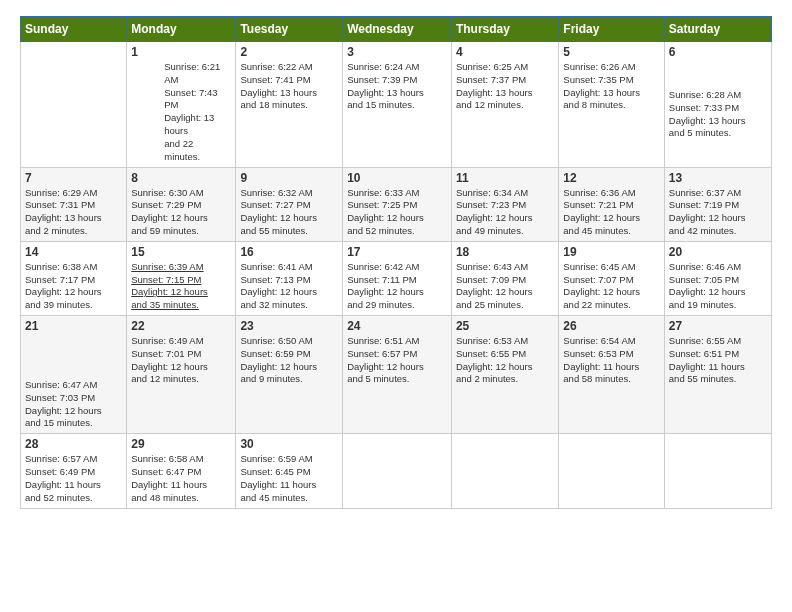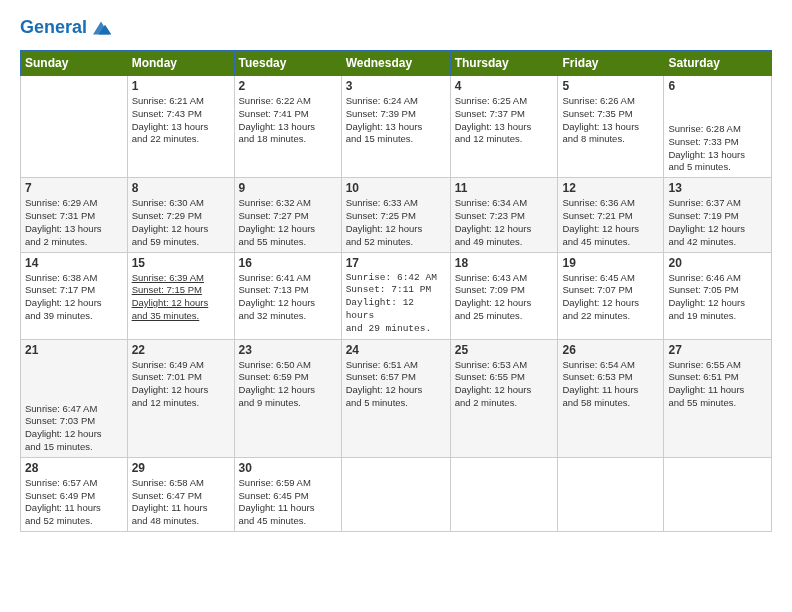--- a/index.html
+++ b/index.html
@@ -91,57 +91,39 @@
       line-height: 1.35;
     }
     .empty-cell {
       background: #f9f9f9;
     }
   </style>
 </head>
 <body>
 
 <div class="page">
-  <div class="header">
-    <div class="logo">
-      <div>
-        <div style="display:flex;align-items:center;">
-          <span class="logo-text"><span>General</span></span>
-          <svg class="logo-icon" viewBox="0 0 30 20">
-            <polygon points="5,18 15,2 25,18" fill="#1a6eb5" opacity="0.85"></polygon>
-            <polygon points="12,18 20,6 28,18" fill="#1a6eb5"></polygon>
-          </svg>
-        </div>
-        <div class="logo-text" style="color:#1a6eb5; font-size:18px;"></div>
-      </div>
-    </div>
-    <div class="title-block">
-      <div class="month-title"></div>
-      <div class="subtitle"></div>
-    </div>
-  </div>
 
   <table class="calendar">
     <thead>
       <tr>
       <th>Sunday</th>
           <th>Monday</th>
           <th>Tuesday</th>
           <th>Wednesday</th>
           <th>Thursday</th>
           <th>Friday</th>
           <th>Saturday</th>
         </tr>
     </thead>
     <tbody id="calendar-body">
     <tr>
           <td class="empty-cell"></td>
           <td>
             <span class="day-num">1</span>
-            <div class="day-info" style="white-space: pre-line;">Sunrise: 6:21 AM
+            <div class="day-info" style="white-space: pre-line; margin-left: 33px;">Sunrise: 6:21 AM
 Sunset: 7:43 PM
 Daylight: 13 hours
 and 22 minutes.</div>
           </td>
           <td>
             <span class="day-num">2</span>
             <div class="day-info" style="white-space: pre-line;">Sunrise: 6:22 AM
 Sunset: 7:41 PM
 Daylight: 13 hours
 and 18 minutes.</div>
@@ -243,21 +225,21 @@
           </td>
           <td>
             <span class="day-num">16</span>
             <div class="day-info" style="white-space: pre-line;">Sunrise: 6:41 AM
 Sunset: 7:13 PM
 Daylight: 12 hours
 and 32 minutes.</div>
           </td>
           <td>
             <span class="day-num">17</span>
-            <div class="day-info" style="white-space: pre-line; font-family: Liberation Mono, monospace;">Sunrise: 6:42 AM
+            <div class="day-info" style="white-space: pre-line;">Sunrise: 6:42 AM
 Sunset: 7:11 PM
 Daylight: 12 hours
 and 29 minutes.</div>
           </td>
           <td>
             <span class="day-num">18</span>
             <div class="day-info" style="white-space: pre-line;">Sunrise: 6:43 AM
 Sunset: 7:09 PM
 Daylight: 12 hours
 and 25 minutes.</div>

